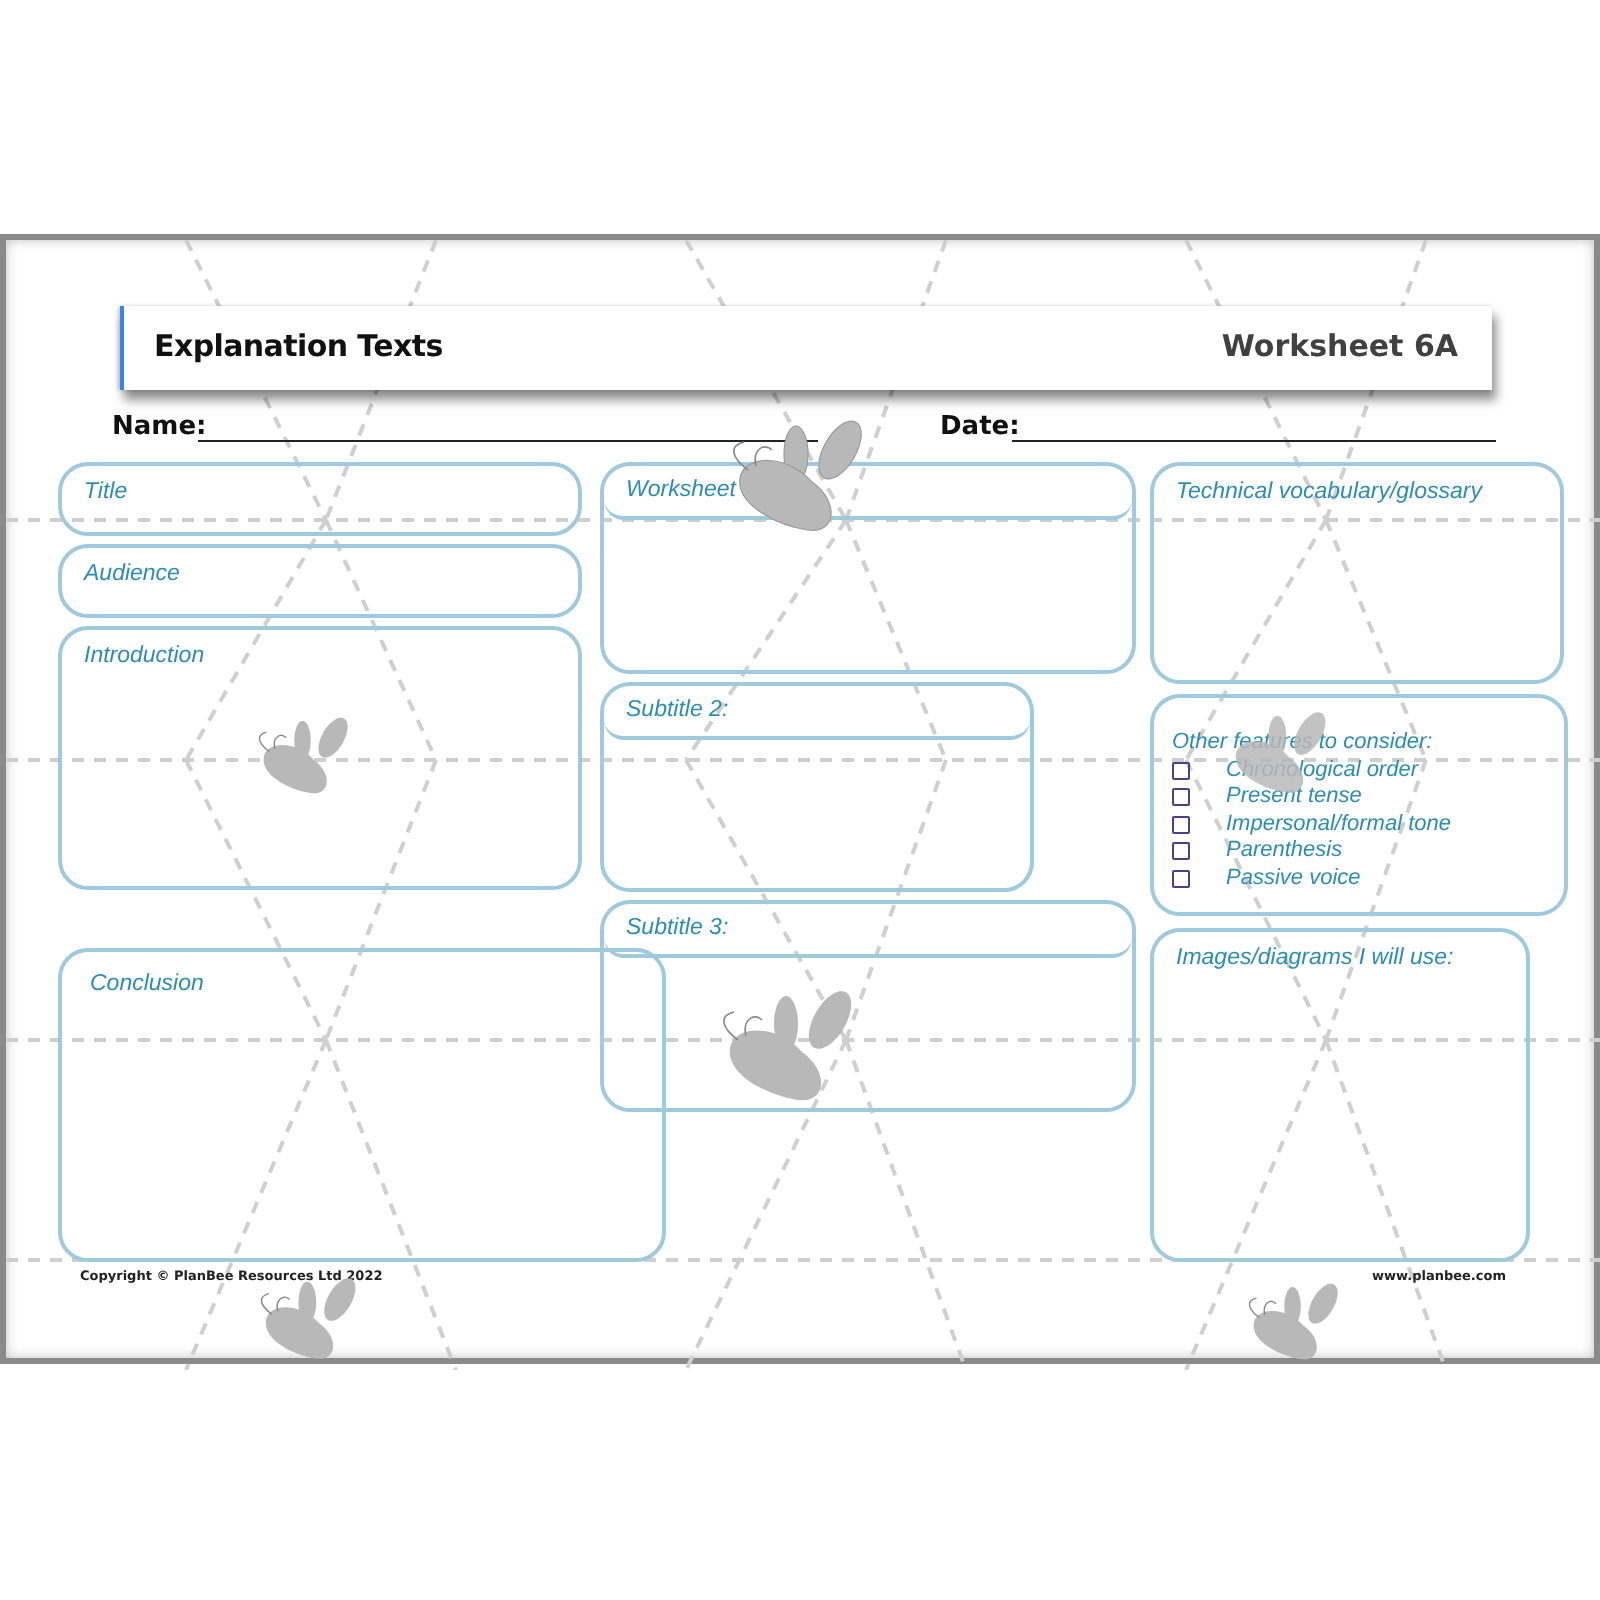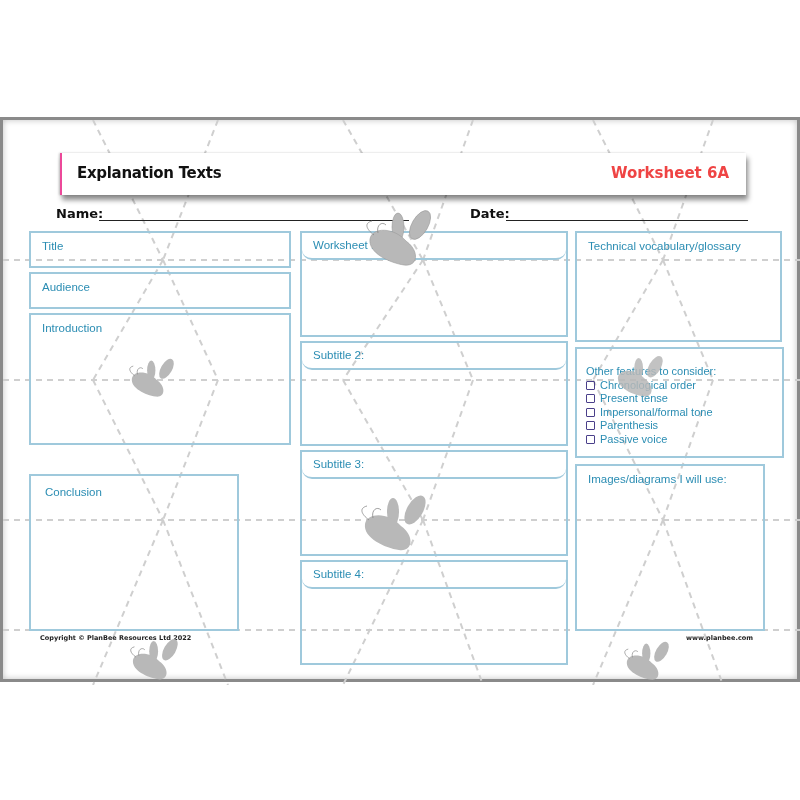--- a/index.html
+++ b/index.html
@@ -1,29 +1,29 @@
 <!DOCTYPE html>
 <html><head>
 <meta charset="utf-8">
 <style>
   html, body { margin:0; padding:0; }
   body { width:800px; height:800px; background:#ffffff; position:relative; overflow:hidden; font-family:"Liberation Sans", sans-serif; }
   .sheet { position:absolute; left:0; top:117px; width:800px; height:565px; background:#fff; box-sizing:border-box; border:3px solid #8a8a8a; box-shadow: inset 0 0 6px rgba(0,0,0,0.25); }
   .hexbg { position:absolute; left:0; top:0; width:800px; height:565px; pointer-events:none; }
-  .banner { position:absolute; left:57px; top:33px; width:686px; height:42px; background:#fff; box-shadow: 2px 5px 5px rgba(0,0,0,0.45), -1px 0 2px rgba(0,0,0,0.2); border-left:2px solid #ec4899; box-sizing:border-box; }
+  .banner { position:absolute; left:57px; top:33px; width:686px; height:42px; background:#fff; box-shadow: 2px 5px 5px rgba(0,0,0,0.45), -1px 0 2px rgba(0,0,0,0.2); border-left:2px solid #3b82f6; box-sizing:border-box; }
   .banner-title { position:absolute; left:15px; top:11px; font-family:"DejaVu Sans", sans-serif; font-weight:bold; font-size:15px; color:#111; letter-spacing:-0.3px; }
-  .banner-ws { position:absolute; right:17px; top:11px; font-family:"DejaVu Sans", sans-serif; font-weight:bold; font-size:15px; color:#ef4444; }
+  .banner-ws { position:absolute; right:17px; top:11px; font-family:"DejaVu Sans", sans-serif; font-weight:bold; font-size:15px; color:#404040; }
   .field-label { position:absolute; font-family:"DejaVu Sans", sans-serif; font-weight:bold; font-size:13px; color:#111; }
   .field-line { position:absolute; height:0; border-bottom:1.5px solid #222; }
-  .box { position:absolute; border:2.5px solid #9fc9dc; border-radius:0; box-sizing:border-box; background:transparent; }
+  .box { position:absolute; border:2.5px solid #9fc9dc; border-radius:15px; box-sizing:border-box; background:transparent;font-style:italic; }
   .box-label { position:absolute; left:11px; top:7px; font-size:11.5px; color:#2b8db3; }
   .sub-hdr { position:absolute; left:0; top:0; right:0; height:27px; border-bottom:2.5px solid #9fc9dc; border-radius:10px; box-sizing:border-box; }
   .sub-hdr .box-label { top:6px; }
   .features { position:absolute; left:9px; top:16px; font-size:11px; color:#2b8db3; line-height:13.5px; }
-  .feat-item { display:flex; align-items:center; gap:5px; }
+  .feat-item { display:flex; align-items:center; gap:18px; }
   .cb { width:7px; height:7px; border:1.5px solid #4a3f8a; border-radius:1px; display:inline-block; }
   .footer-copy { position:absolute; left:37px; top:514px; font-family:"DejaVu Sans", sans-serif; font-weight:bold; font-size:6.5px; color:#222; }
   .footer-web { position:absolute; left:683px; top:514px; font-family:"DejaVu Sans", sans-serif; font-weight:bold; font-size:6.5px; color:#222; }
   .bee { position:absolute; }
 </style>
 </head>
 <body>
 
 <div class="sheet">
   <svg class="hexbg" viewBox="0 0 800 565">
@@ -71,42 +71,37 @@
 
   <div class="box" style="left:26px; top:111px; width:262px; height:37px;">
     <span class="box-label">Title</span>
   </div>
   <div class="box" style="left:26px; top:152px; width:262px; height:37px;">
     <span class="box-label">Audience</span>
   </div>
   <div class="box" style="left:26px; top:193px; width:262px; height:132px;">
     <span class="box-label">Introduction</span>
   </div>
-  <div class="box" style="left:26px; top:354px; width:210px; height:157px;">
+  <div class="box" style="left:26px; top:354px; width:304px; height:157px;">
     <span class="box-label" style="left:14px; top:10px;">Conclusion</span>
   </div>
 
   <div class="box" style="left:297px; top:111px; width:268px; height:106px;">
     <div class="sub-hdr">
       <span class="box-label">Worksheet 1:</span>
     </div>
   </div>
-  <div class="box" style="left:297px; top:221px; width:268px; height:105px;">
+  <div class="box" style="left:297px; top:221px; width:217px; height:105px;">
     <div class="sub-hdr">
       <span class="box-label">Subtitle 2:</span>
     </div>
   </div>
   <div class="box" style="left:297px; top:330px; width:268px; height:106px;">
     <div class="sub-hdr">
       <span class="box-label">Subtitle 3:</span>
-    </div>
-  </div>
-  <div class="box" style="left:297px; top:440px; width:268px; height:105px;">
-    <div class="sub-hdr">
-      <span class="box-label">Subtitle 4:</span>
     </div>
   </div>
 
   <div class="box" style="left:572px; top:111px; width:207px; height:111px;">
     <span class="box-label">Technical vocabulary/glossary</span>
   </div>
   <div class="box" style="left:572px; top:227px; width:209px; height:111px;">
     <div class="features">
       <div>Other features to consider:</div>
       <div class="feat-item">

